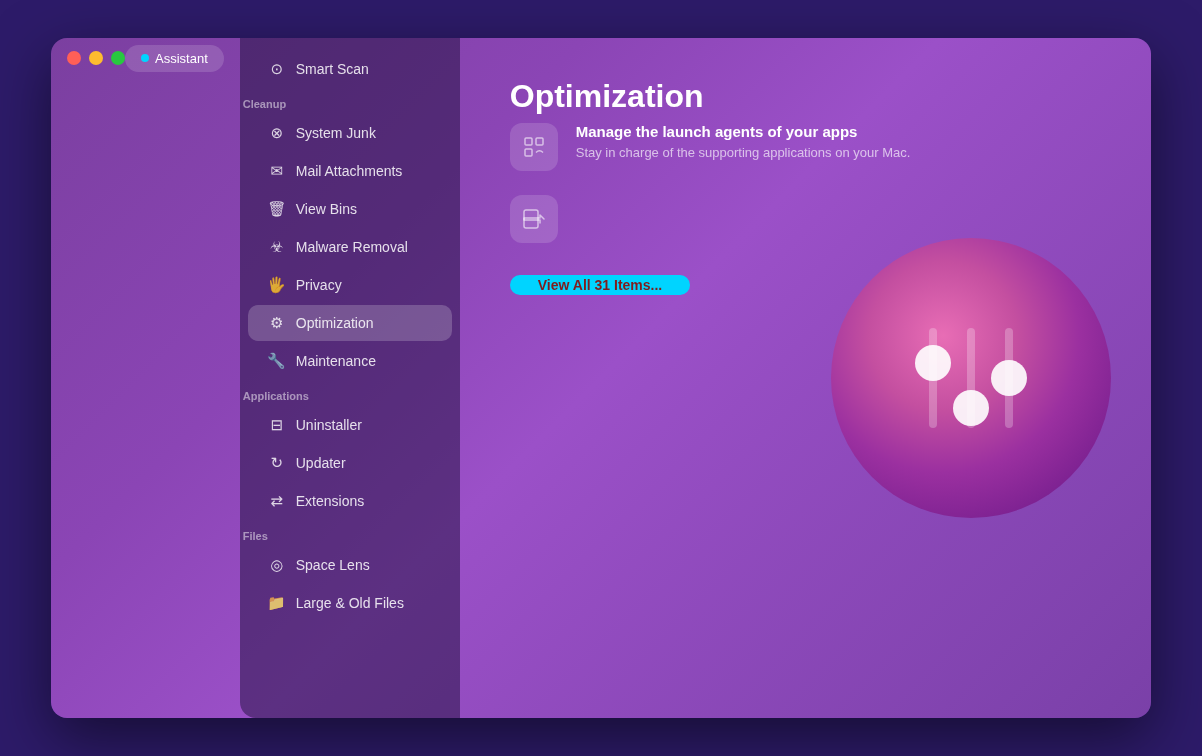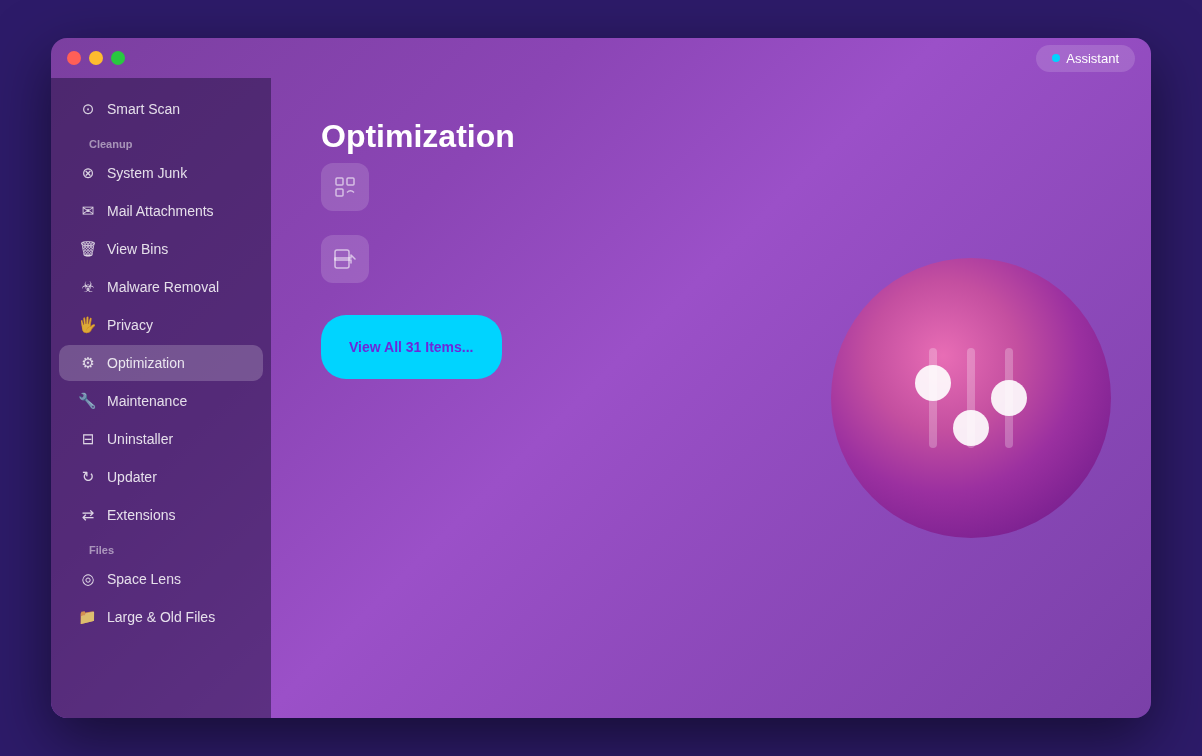--- a/index.html
+++ b/index.html
@@ -12,21 +12,21 @@
       height: 756px;
       font-family: -apple-system, BlinkMacSystemFont, 'Segoe UI', sans-serif;
     }
 
     .window {
       width: 1100px;
       height: 680px;
       background: linear-gradient(135deg, #7b3fa0 0%, #8b45b5 30%, #9b50c8 50%, #7a40a8 100%);
       border-radius: 16px;
       display: flex;
-      flex-direction: column;
+      flex-direction: row;
       overflow: hidden;
       position: relative;
       box-shadow: 0 20px 60px rgba(0,0,0,0.5);
     }
 
     .titlebar {
       height: 40px;
       display: flex;
       align-items: center;
       padding: 0 16px;
@@ -100,21 +100,21 @@
       transition: background 0.15s;
     }
     .sidebar-item.active {
       background: rgba(255,255,255,0.2);
     }
 
     .sidebar-section-label {
       color: rgba(255,255,255,0.5);
       font-size: 11px;
       font-weight: 600;
-      padding: 10px 38px 4px;
+      padding: 10px 3px 4px;
       text-transform: none;
       letter-spacing: 0;
     }
 
     .sidebar-icon {
       width: 18px;
       height: 18px;
       display: flex;
       align-items: center;
       justify-content: center;
@@ -190,24 +190,24 @@
       font-size: 13px;
       color: rgba(255,255,255,0.65);
       line-height: 1.4;
     }
 
     .view-all-btn {
       margin-top: 32px;
       background: #00d4ff;
       border: none;
       border-radius: 25px;
-      color: #6d28d9;
+      color: #7f1d1d;
       font-size: 14px;
       font-weight: 600;
-      padding: 24px 28px;
+      padding: 2px 28px;
       cursor: pointer;
       width: fit-content;
     }
 
     
     .illustration {
       position: absolute;
       right: 40px;
       top: 50%;
       transform: translateY(-50%);
@@ -285,20 +285,21 @@
 
       <div class="sidebar-item active">
         <span class="sidebar-icon">⚙</span>
         <span>Optimization</span>
       </div>
       <div class="sidebar-item">
         <span class="sidebar-icon">🔧</span>
         <span>Maintenance</span>
       </div>
 
+      <div class="sidebar-section-label">Applications</div>
       <div class="sidebar-item">
         <span class="sidebar-icon">⊟</span>
         <span>Uninstaller</span>
       </div>
       <div class="sidebar-item">
         <span class="sidebar-icon">↻</span>
         <span>Updater</span>
       </div>
       <div class="sidebar-item">
         <span class="sidebar-icon">⇄</span>
@@ -326,20 +327,24 @@
       <div class="feature-list">
 
         <div class="feature-item">
           <div class="feature-icon">
             <svg width="24" height="24" viewBox="0 0 24 24" fill="none" xmlns="http://www.w3.org/2000/svg">
               <rect x="3" y="3" width="7" height="7" rx="1" stroke="rgba(255,255,255,0.6)" stroke-width="1.5" fill="none"></rect>
               <rect x="14" y="3" width="7" height="7" rx="1" stroke="rgba(255,255,255,0.6)" stroke-width="1.5" fill="none"></rect>
               <rect x="3" y="14" width="7" height="7" rx="1" stroke="rgba(255,255,255,0.6)" stroke-width="1.5" fill="none"></rect>
               <path d="M14 17.5 Q17.5 14 21 17.5" stroke="rgba(255,255,255,0.6)" stroke-width="1.5" fill="none"></path>
             </svg>
+          </div>
+          <div class="feature-text">
+            <span class="feature-title">Manage the launch agents of your apps</span>
+            <span class="feature-desc">Stay in charge of the supporting applications on your Mac.</span>
           </div>
         </div>
 
         <div class="feature-item">
           <div class="feature-icon">
             <svg width="24" height="24" viewBox="0 0 24 24" fill="none" xmlns="http://www.w3.org/2000/svg">
               <polyline points="22,12 18,8 18,11 2,11 2,13 18,13 18,16" stroke="rgba(255,255,255,0.6)" stroke-width="1.5" fill="none" stroke-linejoin="round" stroke-linecap="round"></polyline>
               <rect x="2" y="3" width="14" height="18" rx="2" stroke="rgba(255,255,255,0.6)" stroke-width="1.5" fill="none"></rect>
             </svg>
           </div>

